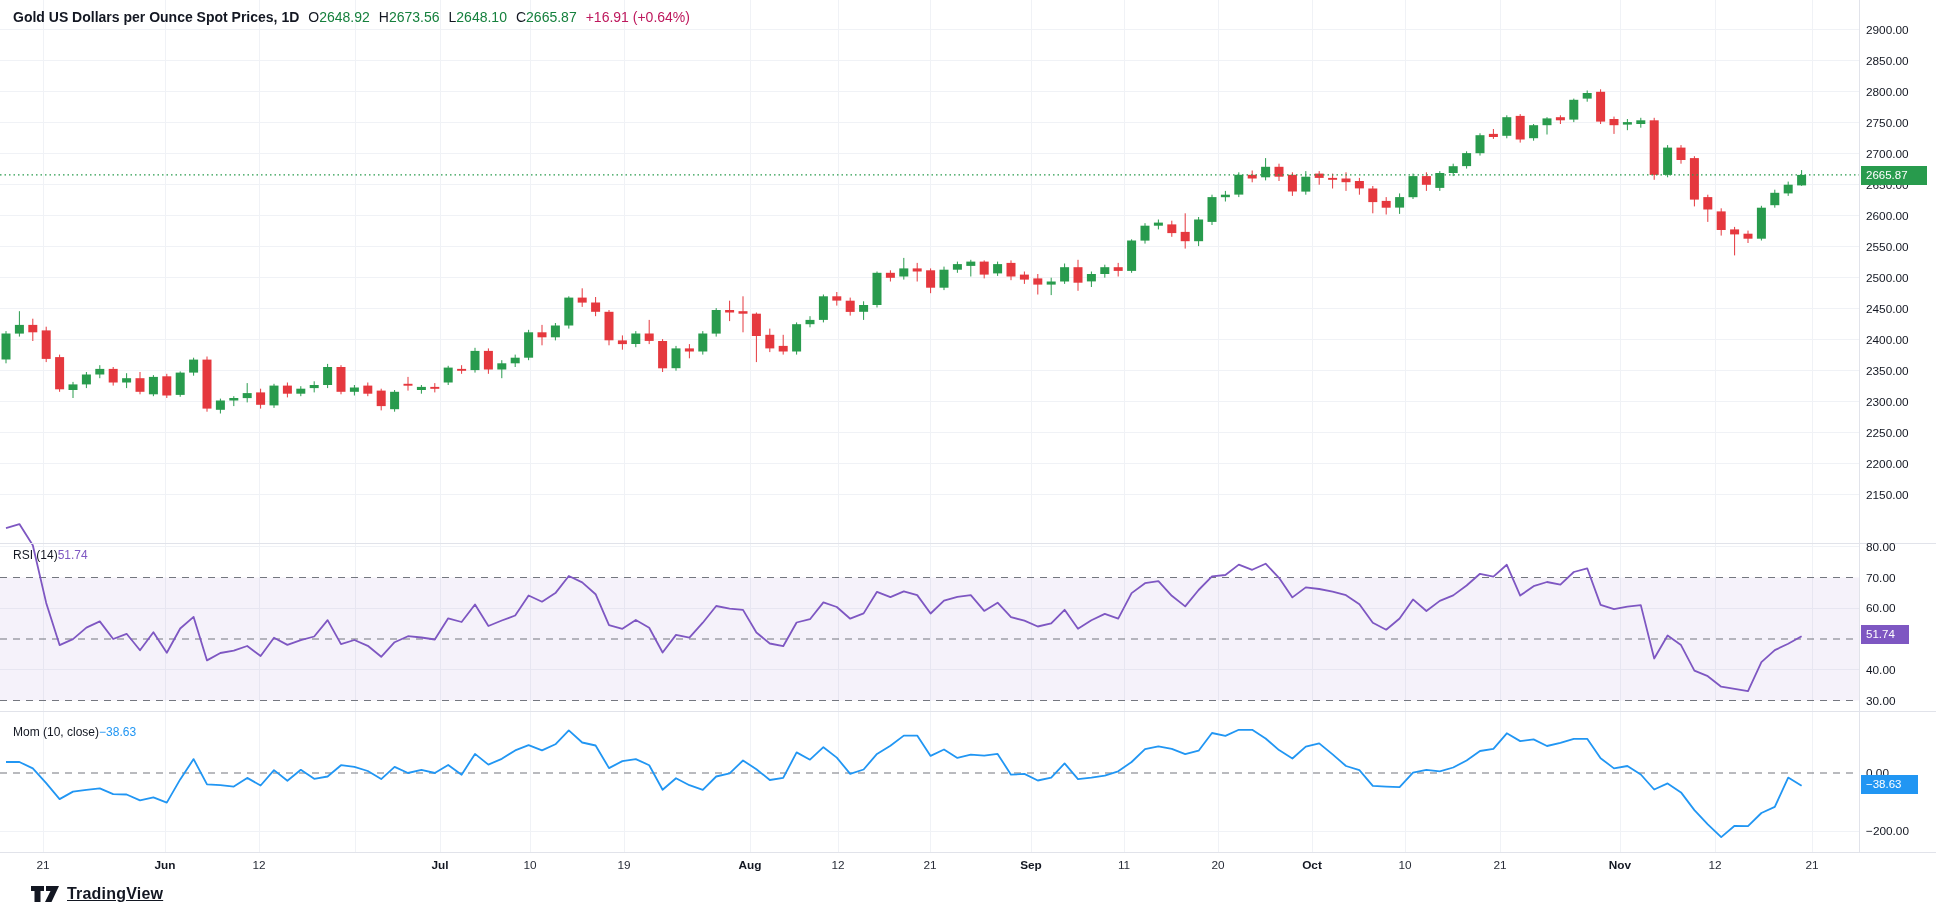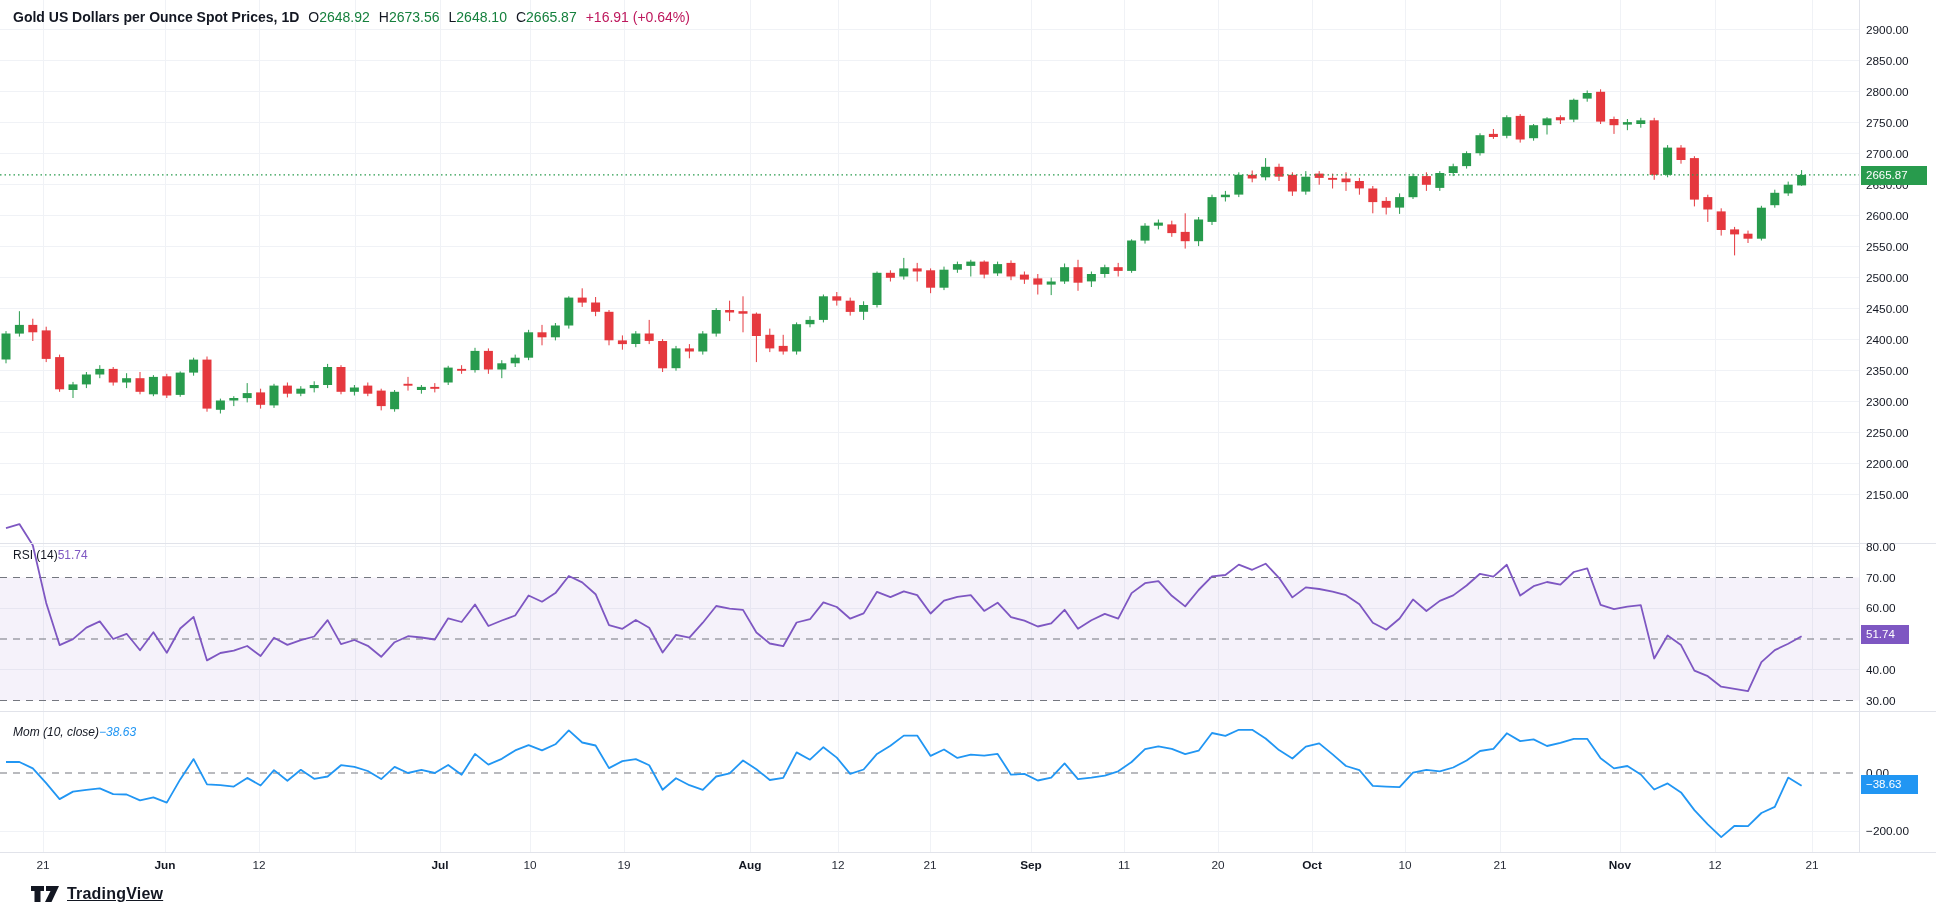--- a/index.html
+++ b/index.html
@@ -14,21 +14,21 @@
   }
   .legend .sym{font-weight:700;color:#131722;}
   .pair .k{color:#131722;}
   .pair .v{color:#15803d;}
   .legend .chg{color:#be185d;}
   .pane-label{
     position:absolute;left:13px;display:flex;gap:0;align-items:center;
     font-size:12px;line-height:15px;white-space:nowrap;z-index:5;
   }
   #rsi-label-row{top:548px;}
-  #mom-label-row{top:725px;font-style:italic;}
+  #mom-label-row{top:725px;}
   .pane-label .name{color:#131722;}
   #rsi-label-row .val{color:#7E57C2;}
   #mom-label-row .val{color:#2196F3;}
   .tag{
     position:absolute;left:1861px;height:19px;line-height:19px;color:#fff;
     font-size:11.5px;padding:0 5px;box-sizing:border-box;z-index:6;
   }
   #price-tag{top:166px;width:66px;background:#289B4D;}
   #rsi-tag{top:625px;width:48px;background:#7E57C2;}
   #mom-tag{top:775px;width:57px;background:#2196F3;}

